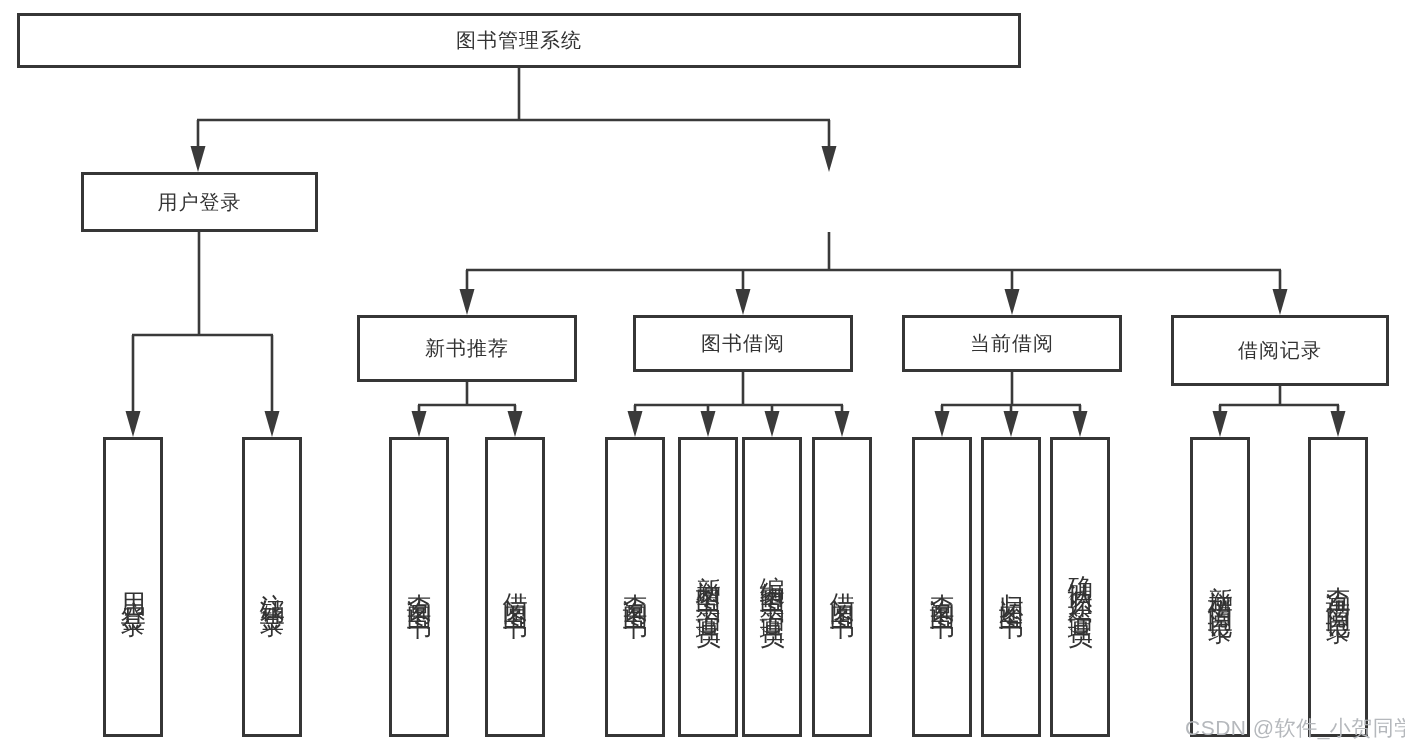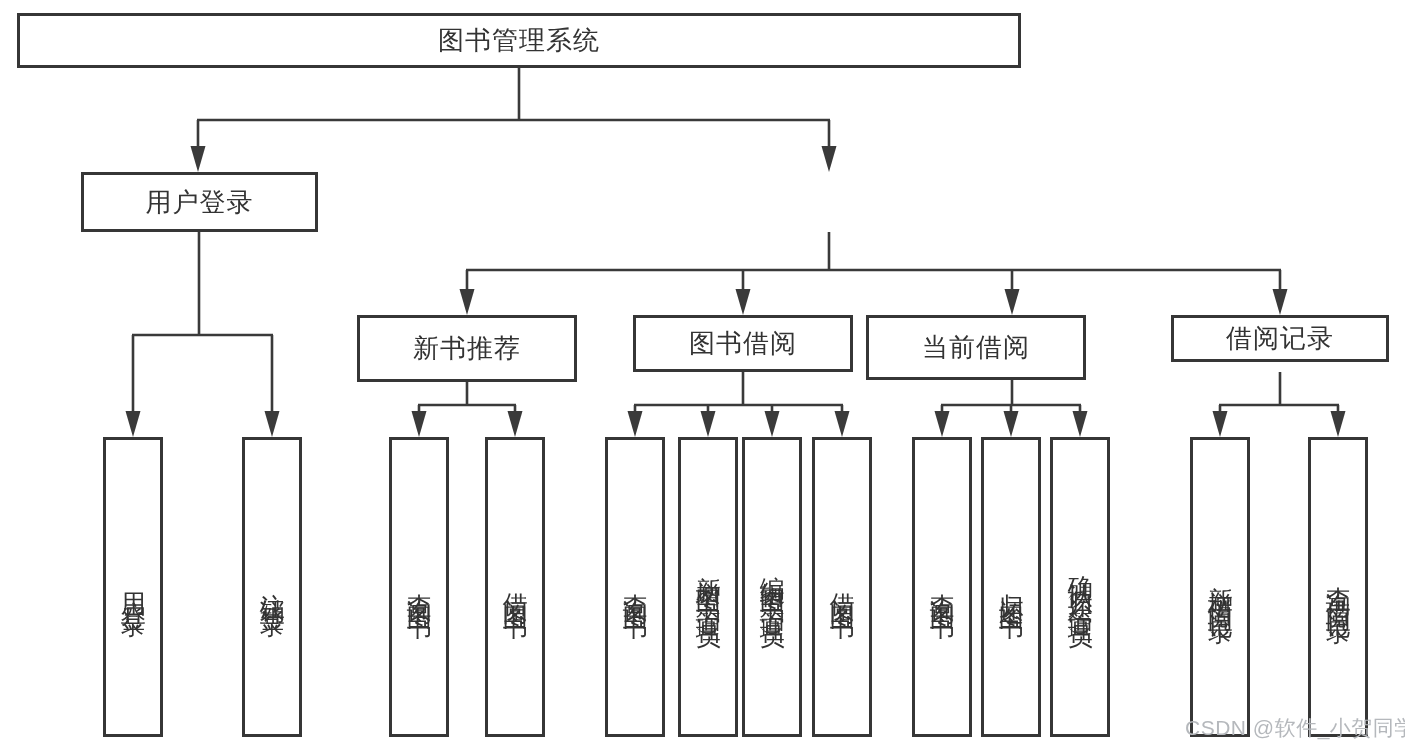--- a/index.html
+++ b/index.html
@@ -38,21 +38,21 @@
     position: absolute;
     box-sizing: border-box;
     background: #ffffff;
     border: 3px solid var(--border);
     display: flex;
     align-items: center;
     justify-content: center;
     text-align: center;
   }
   .h-label {
-    font-size: 26px;
+    font-size: 20px;
     letter-spacing: 1px;
     white-space: nowrap;
   }
   .v-box .v-label {
     writing-mode: vertical-rl;
     text-orientation: mixed;
     font-size: 25px;
     letter-spacing: 7px;
     line-height: 1.1;
     white-space: nowrap;
@@ -117,24 +117,24 @@
   <div class="box" style="left:81px; top:172px; width:237px; height:60px;">
     <span class="h-label">用户登录</span>
   </div>
 
   <div class="box" style="left:357px; top:315px; width:220px; height:67px;">
     <span class="h-label">新书推荐</span>
   </div>
   <div class="box" style="left:633px; top:315px; width:220px; height:57px;">
     <span class="h-label">图书借阅</span>
   </div>
-  <div class="box" style="left:866px; top:315px; width:220px; height:65px;">
+  <div class="box" style="left:902px; top:315px; width:220px; height:57px;">
     <span class="h-label">当前借阅</span>
   </div>
-  <div class="box" style="left:1171px; top:315px; width:218px; height:47px;">
+  <div class="box" style="left:1171px; top:315px; width:218px; height:71px;">
     <span class="h-label">借阅记录</span>
   </div>
 
   <div class="box v-box leaf" style="left:103px;">
     <span class="v-label">用户登录</span>
   </div>
   <div class="box v-box leaf" style="left:242px;">
     <span class="v-label">注销登录</span>
   </div>
   <div class="box v-box leaf" style="left:389px;">

